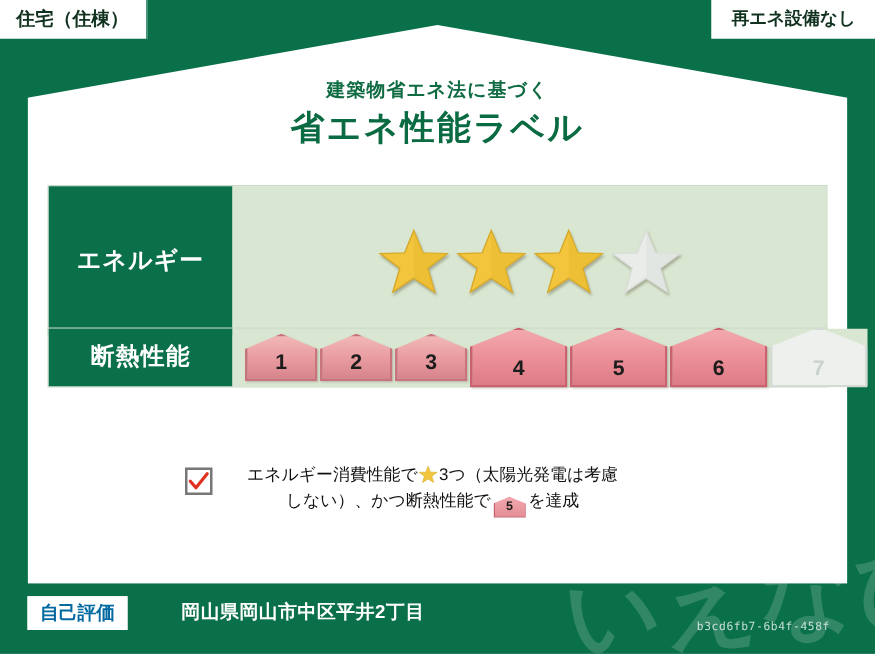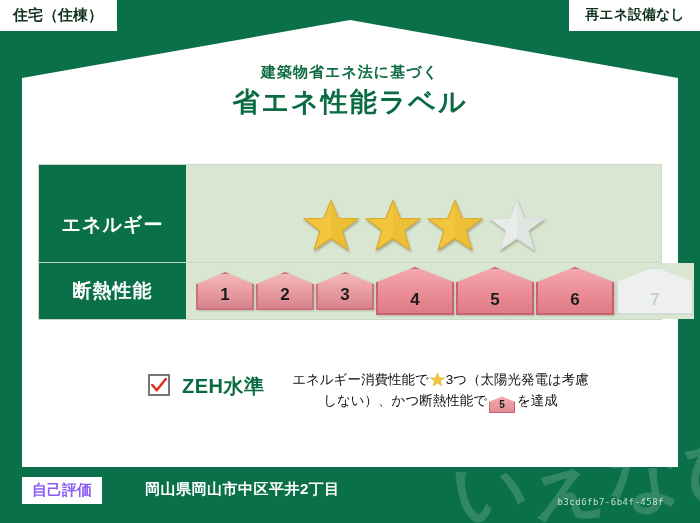--- a/index.html
+++ b/index.html
@@ -78,22 +78,22 @@
   }
 
   
   .row{
     position:absolute;
     display:flex;
     z-index:5;
     border:1px solid #c9d9c6;
     box-sizing:border-box;
   }
-  #row-energy{left:38px;top:164px;width:624px;height:121px;}
-  #row-insul {left:38px;top:262px;width:624px;height:58px;}
+  #row-energy{left:38px;top:148px;width:624px;height:121px;}
+  #row-insul {left:38px;top:262px;width:624px;height:48px;}
 
   .row-label{
     background:#0a7049;
     color:#ffffff;
     font-weight:bold;
     display:flex;flex-direction:column;
     align-items:center;justify-content:center;
     box-sizing:border-box;
     flex:0 0 147px;
     line-height:1.25;
@@ -204,21 +204,21 @@
 
   
   #bottom-bar{
     position:absolute;
     left:0;right:0;bottom:0;height:56px;
     z-index:5;
     color:#ffffff;
   }
   #eval-badge{
     position:absolute;left:22px;top:10px;
-    background:#ffffff;color:#8b5cf6;
+    background:#ffffff;color:#0369a1;
     font-weight:bold;font-size:15px;
     padding:3px 9px;
     border:1px solid #ffffff;
   }
   #address{
     position:absolute;left:105px;top:13px;
     font-size:15px;font-weight:bold;color:#ffffff;
     letter-spacing:0.5px;
     margin-left:40px;
   }
@@ -306,21 +306,20 @@
       </div>
     </div>
   </div>
 
   <div id="zeh-wrap">
     <div id="zeh-check-box">
       <svg width="18" height="18" viewBox="0 0 24 24">
         <polyline points="3,12 9,19 21,4" fill="none" stroke="#e03020" stroke-width="3.4" stroke-linecap="round" stroke-linejoin="round"></polyline>
       </svg>
     </div>
-    <div id="zeh-label">ZEH水準</div>
     <div id="zeh-desc">
       <span>エネルギー消費性能で</span><svg class="inline-star" width="15" height="15" viewBox="0 0 100 96">
           <polygon points="50,4 63,36 98,37 70,58 80,92 50,72 20,92 30,58 2,37 37,36" fill="#f2c53d" stroke="#d6a92a" stroke-width="3"></polygon>
         </svg><span>3つ（太陽光発電</span><span>は考慮しない）、かつ断熱性能で</span><span class="inline-grade">
           <span class="g-shape"></span>
           <span class="g-num">5</span>
         </span><span>を達成</span>
     </div>
   </div>
 

